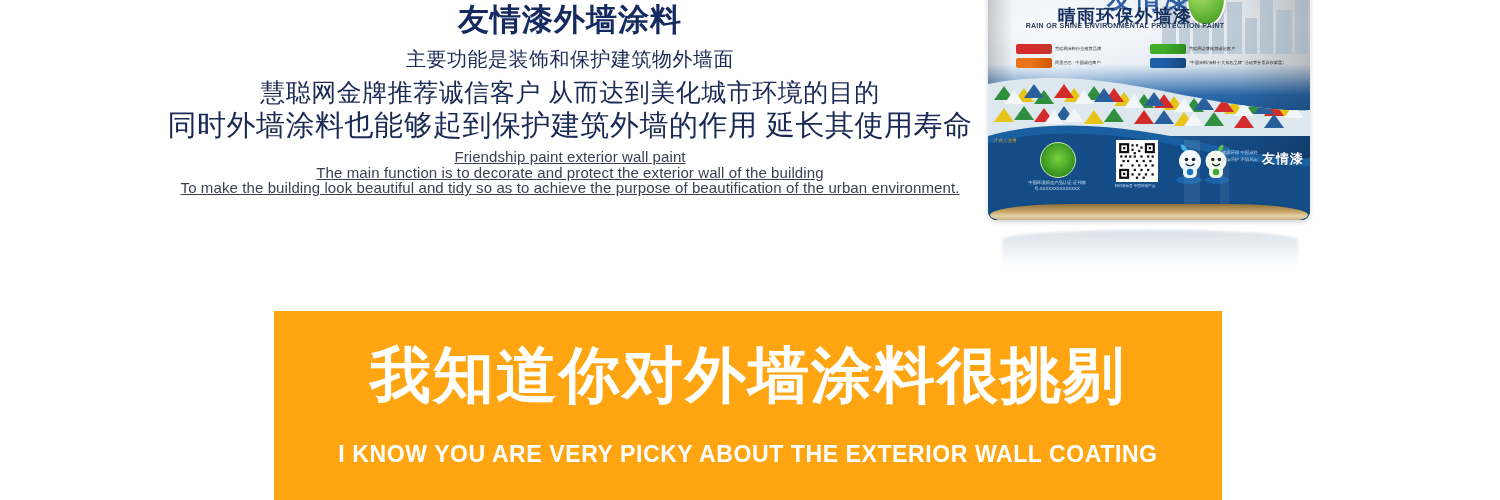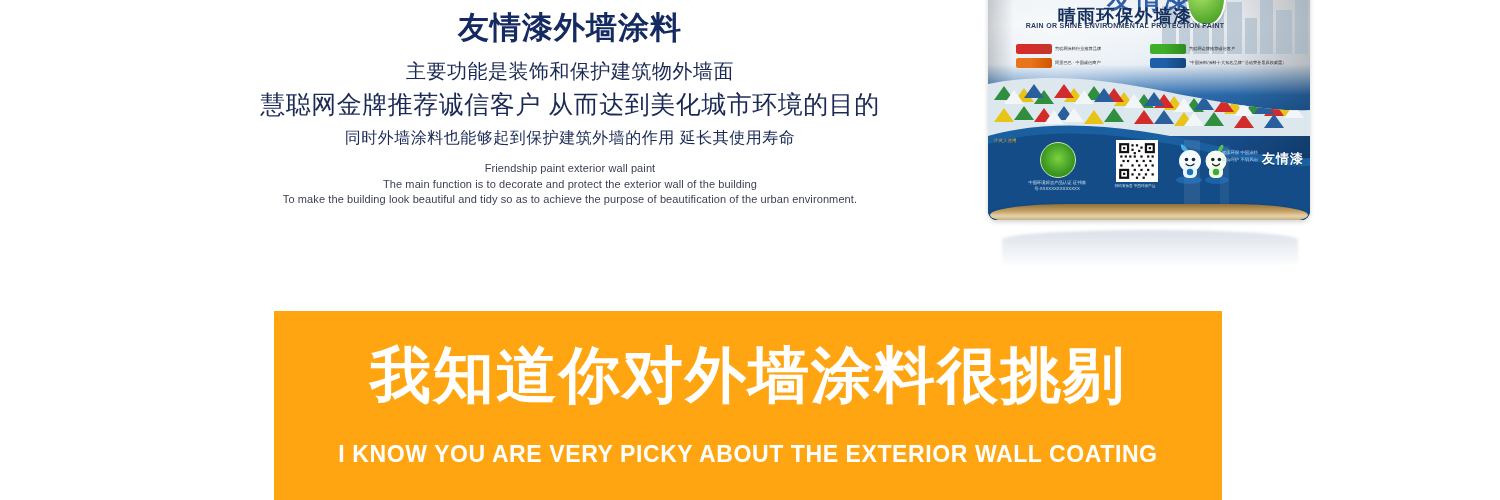--- a/index.html
+++ b/index.html
@@ -24,45 +24,46 @@
     width: 840px;
     text-align: center;
   }
 
   #main-title {
     font-size: 31px;
     font-weight: bold;
     color: #152a60;
     letter-spacing: 1px;
     line-height: 38px;
-    margin: 8px;
+    margin: 0;
     padding-top: 1px;
   }
 
   .cn-line {
     font-size: 20px;
     color: #1b2a55;
     line-height: 33px;
     letter-spacing: 0.5px;
     white-space: nowrap;
   }
   .cn-line.l2 { font-size: 25px; }
-  .cn-line.l3 { font-size: 16px; }
+  .cn-line.l3 { font-size: 29px; }
 
   #cn-sub { margin-top: 4px; }
 
   #en-sub {
     margin-top: 7px;
   }
   .en-line {
-    font-size: 11px;
+    font-size: 15px;
     color: #3a3f52;
     line-height: 15.5px;
     letter-spacing: 0.1px;
     white-space: nowrap;
+    text-decoration: underline;
   }
 
   
   #orange-banner {
     position: absolute;
     left: 274px;
     top: 311px;
     width: 948px;
     height: 189px;
     background: #ffa511;

